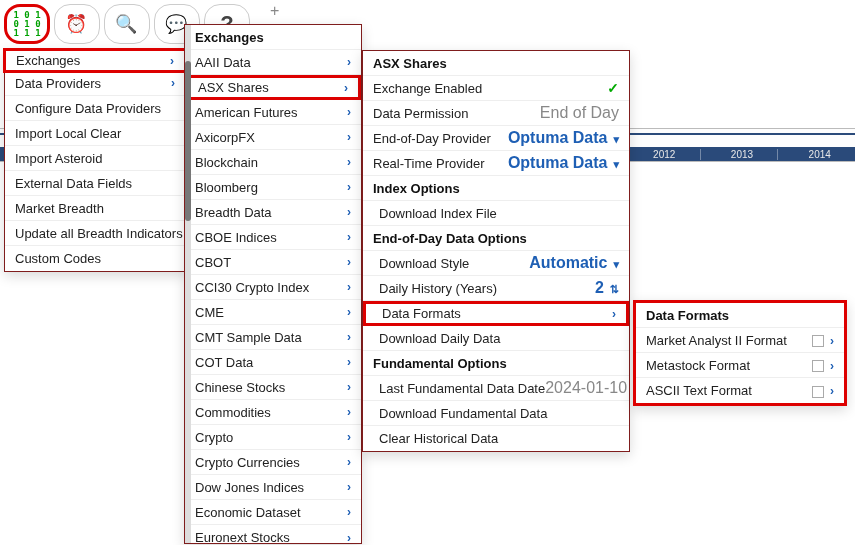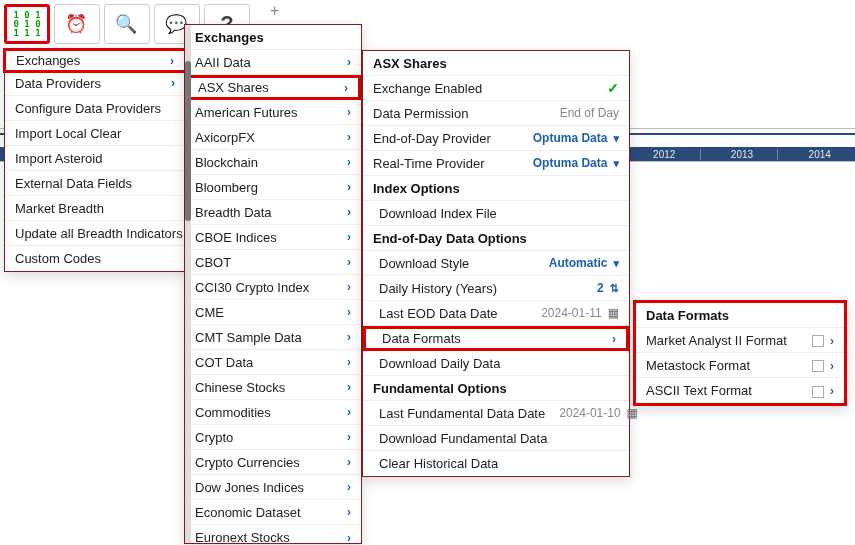--- a/index.html
+++ b/index.html
@@ -18,21 +18,21 @@
   .toolbar {
     position: absolute;
     top: 4px; left: 4px;
     height: 44px;
     display: flex;
     gap: 4px;
   }
   .tool-btn {
     width: 46px; height: 40px;
     border: 1px solid #ccc;
-    border-radius: 3px;
+    border-radius: 16px;
     background: #fff;
     display: flex; align-items: center; justify-content: center;
     font-size: 18px; color: #444;
   }
   .tool-btn.matrix {
     border: 3px solid #d00;
     font-family: monospace;
     font-size: 9px;
     line-height: 9px;
     color: #00a000;
@@ -105,21 +105,21 @@
     z-index: 4;
   }
 
   #panel4 {
     top: 300px; left: 633px; width: 214px;
     border: 3px solid #d00;
     z-index: 5;
   }
 
   
-  .val { color: #888; font-size: 12px; margin-left: 14px; }
+  .val { color: #888; font-size: 16px; }
   .val.link { color: #1e5fb4; font-weight: 600; }
   .dd::after {
     content: "▾";
     color: #1e5fb4;
     margin-left: 6px;
     font-size: 11px;
   }
   .spn::after {
     content: "⇅";
     color: #1e5fb4;
@@ -364,24 +364,20 @@
       <span>End-of-Day Data Options</span>
     </div>
     <div class="row sub">
       <span>Download Style</span>
       <span class="val link dd">Automatic</span>
     </div>
     <div class="row sub">
       <span>Daily History (Years)</span>
       <span class="val link spn">2</span>
     </div>
-    <div class="row sub">
-      <span>Last EOD Data Date</span>
-      <span class="val cal">2024-01-11</span>
-    </div>
     <div class="row redbox sub">
       <span>Data Formats</span>
       <span class="chev">›</span>
     </div>
     <div class="row sub">
       <span>Download Daily Data</span>
     </div>
     <div class="row header">
       <span>Fundamental Options</span>
     </div>

